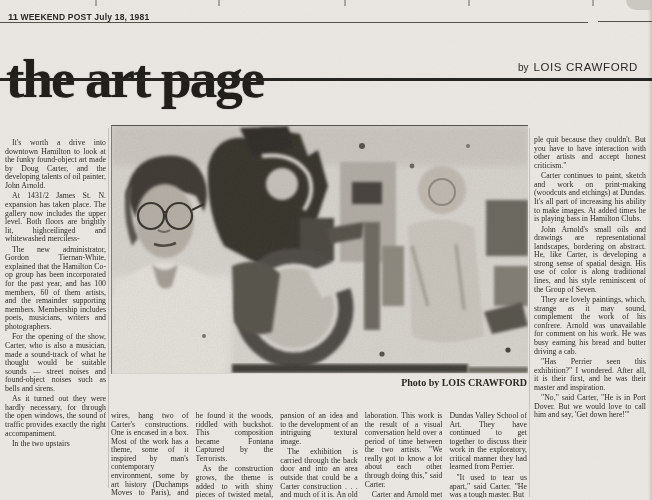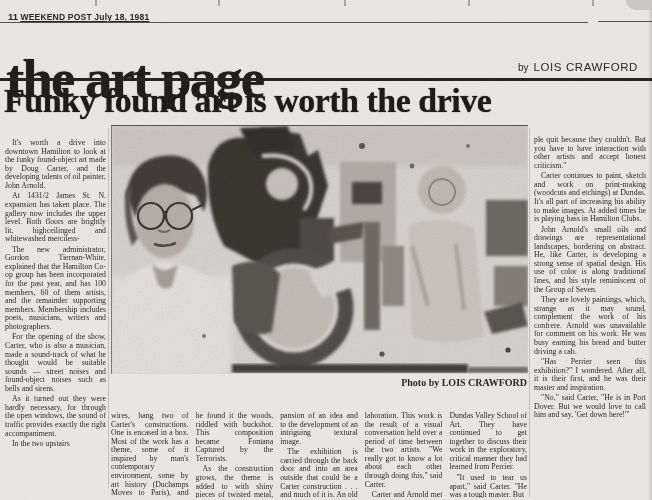--- a/index.html
+++ b/index.html
@@ -7,21 +7,21 @@
     position:relative;width:652px;height:500px;overflow:hidden;
     background:#eae7e2;color:#26241f;
     font-family:"Liberation Serif",serif;
   }
   .abs{position:absolute;}
   
   .tick{position:absolute;top:0;width:2px;height:6px;background:#8f8b85;opacity:.7;}
   .smudge{position:absolute;top:0;right:0;width:26px;height:10px;background:#b8b4ae;border-radius:0 0 0 10px;opacity:.6;}
   .edition{position:absolute;left:8px;top:11px;font-family:"Liberation Sans",sans-serif;font-size:8.5px;color:#2a2825;white-space:nowrap;}
   .edition .pageno{font-weight:bold;font-size:9.5px;}
-  .edition .paper{font-weight:bold;letter-spacing:.2px;text-decoration:underline;}
+  .edition .paper{font-weight:bold;letter-spacing:.2px;}
   .rule-thin{position:absolute;height:1px;background:#54504a;}
   .masthead{
     position:absolute;left:6px;top:22px;
     font-family:Liberation Serif, serif;font-weight:bold;
     font-size:55px;line-height:1;letter-spacing:-2px;color:#201e1b;
     text-shadow:0 0 1px #3a3733;
     margin-top:29px;
   }
   .byline{position:absolute;right:14px;top:57px;font-family:"Liberation Sans",sans-serif;color:#2a2825;white-space:nowrap;}
   .byline .by{font-size:10px;margin-right:5px;}
@@ -69,21 +69,20 @@
   <div class="rule-thin" style="left:598px;top:21px;width:54px;"></div>
 
   <div class="masthead">the art page</div>
 
   <div class="byline">
     <span class="by">by</span><span class="name">LOIS CRAWFORD</span>
   </div>
 
   <div class="rule-thick"></div>
 
-  <div class="headline">Funky found art is worth the drive</div>
 
   <div class="abs col-left bodytext">
       <p class="para indent">It's worth a drive into downtown Hamilton to look at the funky found-object art made by Doug Carter, and the developing talents of oil painter, John Arnold.</p>
       <p class="para indent">At 1431/2 James St. N. expansion has taken place. The gallery now includes the upper level. Both floors are brightly lit, highceilinged and whitewashed merciless-</p>
       <p class="para indent">The new administrator, Gordon Tiernan-White, explained that the Hamilton Co-op group has been incorporated for the past year, and has 100 members, 60 of them artists, and the remainder supporting members. Membership includes poets, musicians, writers and photographers.</p>
       <p class="para indent">For the opening of the show, Carter, who is also a musician, made a sound-track of what he thought would be suitable sounds — street noises and found-object noises such as bells and sirens.</p>
       <p class="para indent">As it turned out they were hardly necessary, for through the open windows, the sound of traffic provides exactly the right accompaniment.</p>
       <p class="para indent">In the two upstairs</p>
     </div>
 

